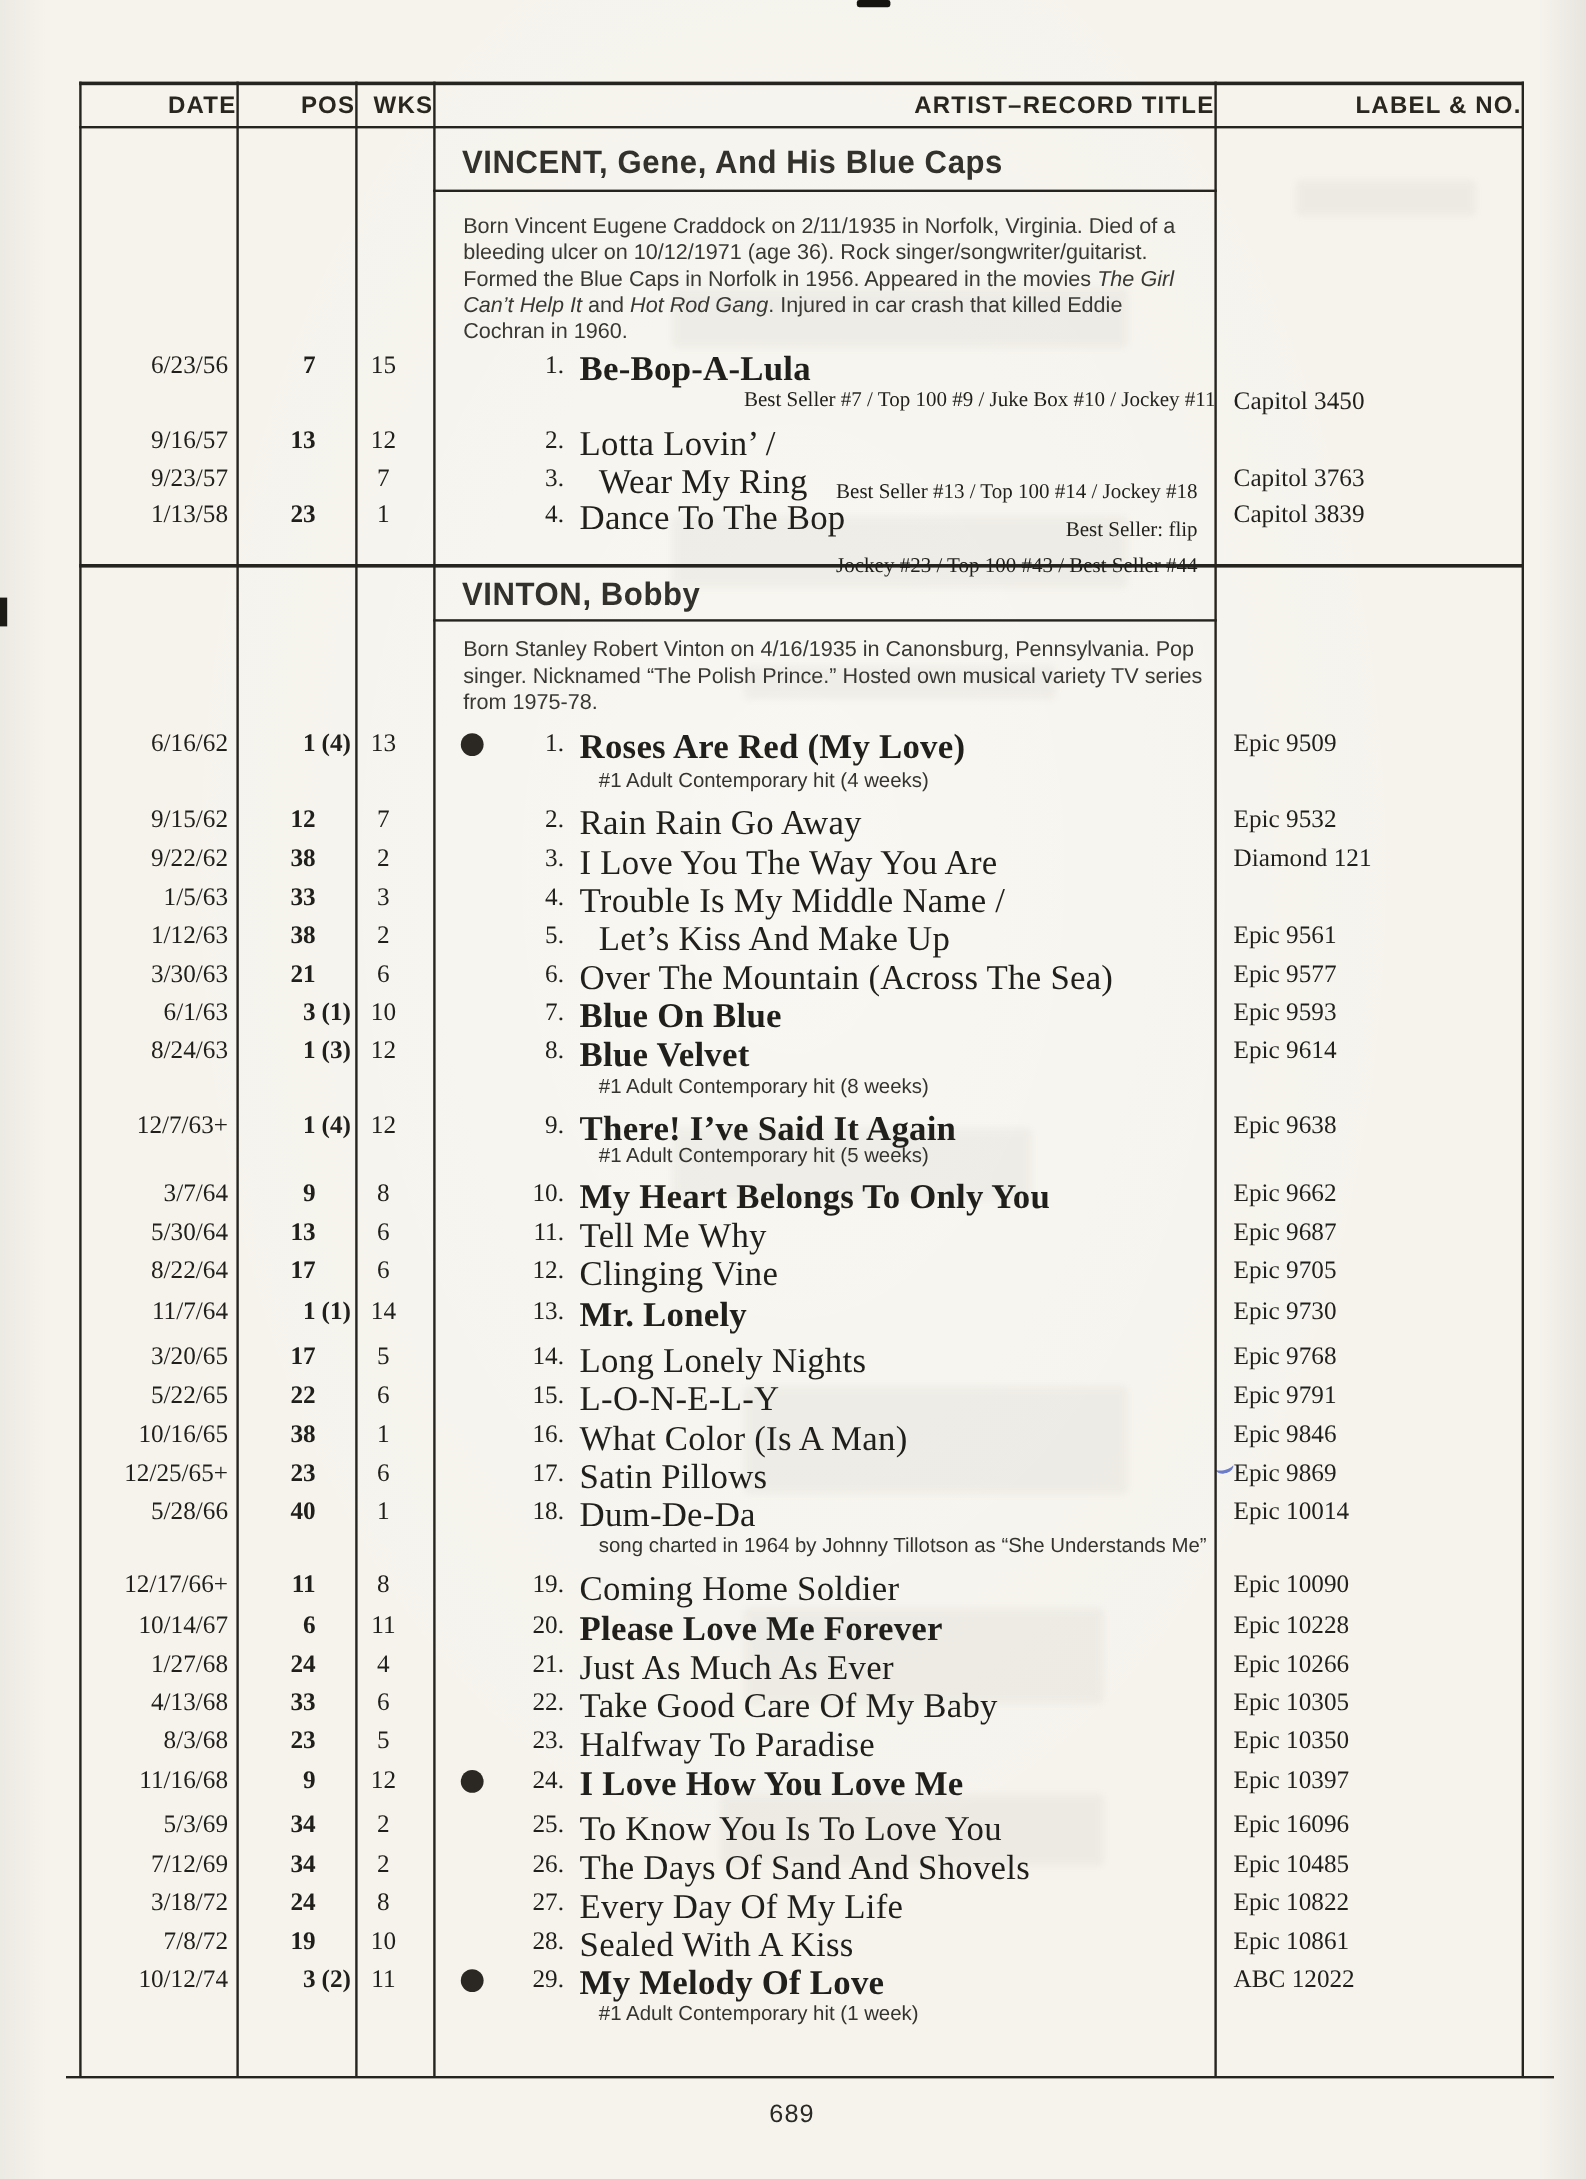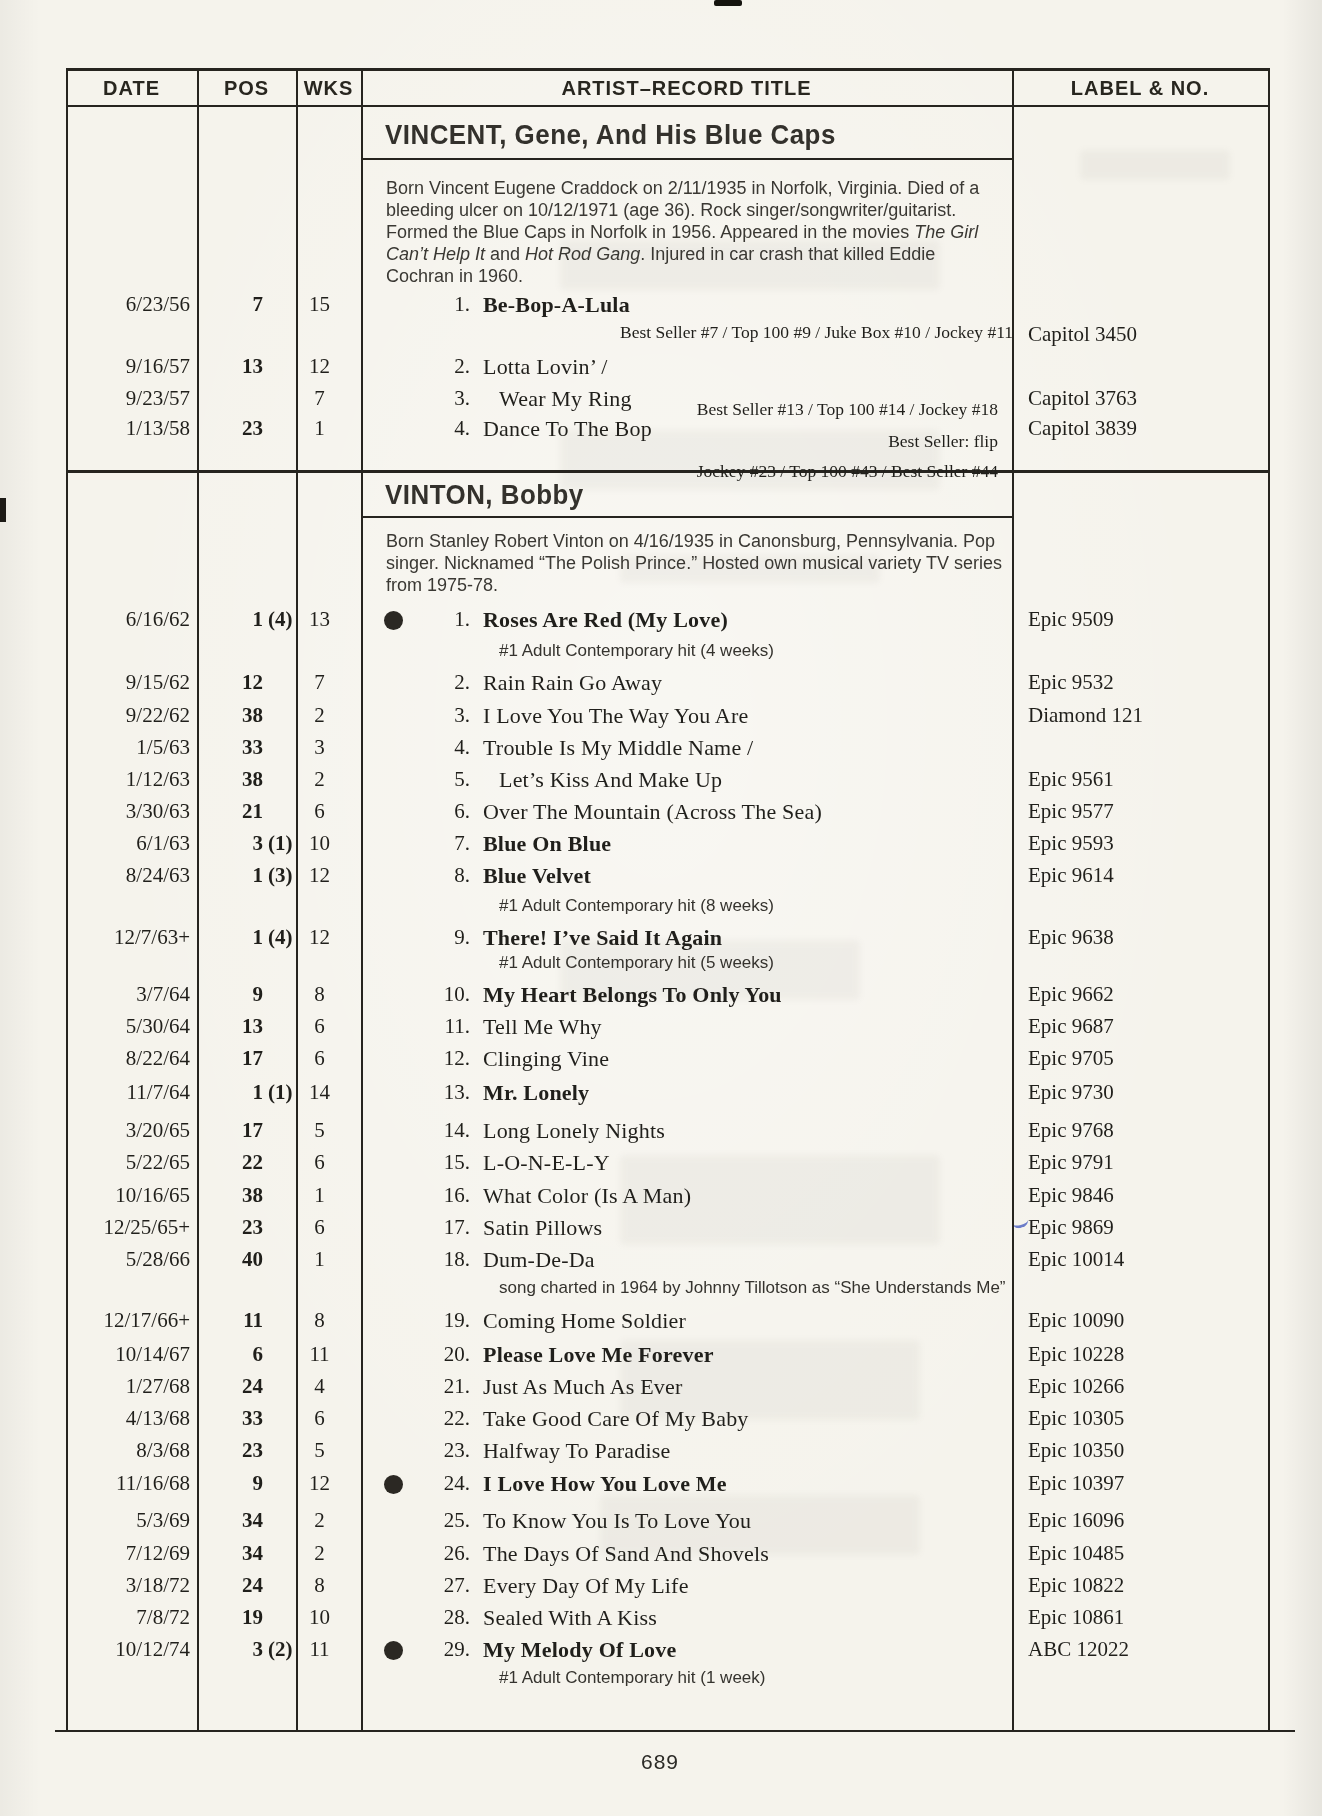--- a/index.html
+++ b/index.html
@@ -4,36 +4,36 @@
 <style>
   html,body{margin:0;padding:0;background:#e8e6df;}
   .page{position:relative;width:1322px;height:1816px;background:#f5f3ec;overflow:hidden;
         background-image:radial-gradient(ellipse at 50% 40%, rgba(255,255,255,.35), rgba(0,0,0,0) 60%),
                          linear-gradient(90deg, rgba(0,0,0,.04), rgba(0,0,0,0) 3%, rgba(0,0,0,0) 97%, rgba(0,0,0,.06));
         font-family:"Liberation Serif",serif;color:#201f1b;}
   
   .hline,.vline{position:absolute;background:#26241f;}
   
   .colhead{position:absolute;top:77px;font-family:"Liberation Sans",sans-serif;font-weight:700;
-           font-size:20px;letter-spacing:1px;text-align:center;color:#28261f;}
+           font-size:20px;letter-spacing:1px;text-align:right;color:#28261f;}
   
   .artist-name{position:absolute;left:385px;font-family:"Liberation Sans",sans-serif;font-weight:700;
                font-size:27px;letter-spacing:.5px;color:#33312c;transform:scaleX(.96);transform-origin:left;}
   .bio{position:absolute;left:386px;width:618px;font-family:"Liberation Sans",sans-serif;font-size:18px;
        line-height:22px;color:#3a3833;}
   .bio i{font-style:italic;}
   
   .row{position:absolute;left:0;width:1322px;height:30px;font-size:21px;}
   .cd{position:absolute;left:66px;width:124px;text-align:right;white-space:nowrap;}
   .cp{position:absolute;left:197px;width:66px;text-align:right;font-weight:700;}
   .cpx{position:absolute;left:268px;width:46px;text-align:left;font-weight:700;}
   .cw{position:absolute;left:296px;width:47px;text-align:center;}
   .dot{position:absolute;left:384px;top:4px;width:19px;height:19px;border-radius:50%;background:#2b2823;}
   .cn{position:absolute;left:406px;width:64px;text-align:right;}
-  .ct{position:absolute;left:483px;font-size:22px;white-space:nowrap;letter-spacing:.2px;}
+  .ct{position:absolute;left:483px;font-size:29px;white-space:nowrap;letter-spacing:.2px;}
   .ct.b{font-weight:700;}
   .ct.ind{left:499px;}
   .ci{position:absolute;left:620px;width:378px;text-align:right;font-size:17.5px;top:4px;white-space:nowrap;margin-top:41px;}
   .cl{position:absolute;left:1028px;white-space:nowrap;}
   .nb{position:absolute;left:620px;width:378px;text-align:center;font-size:17.5px;white-space:nowrap;}
   .ns{position:absolute;left:499px;font-family:"Liberation Sans",sans-serif;font-size:17px;color:#35332e;white-space:nowrap;}
   .pagenum{position:absolute;left:560px;width:200px;text-align:center;top:1750px;
            font-family:"Liberation Sans",sans-serif;font-size:21px;letter-spacing:1px;color:#2b2a26;}
   
   .ghost{position:absolute;background:#8a8679;opacity:.07;filter:blur(3px);border-radius:4px;}

